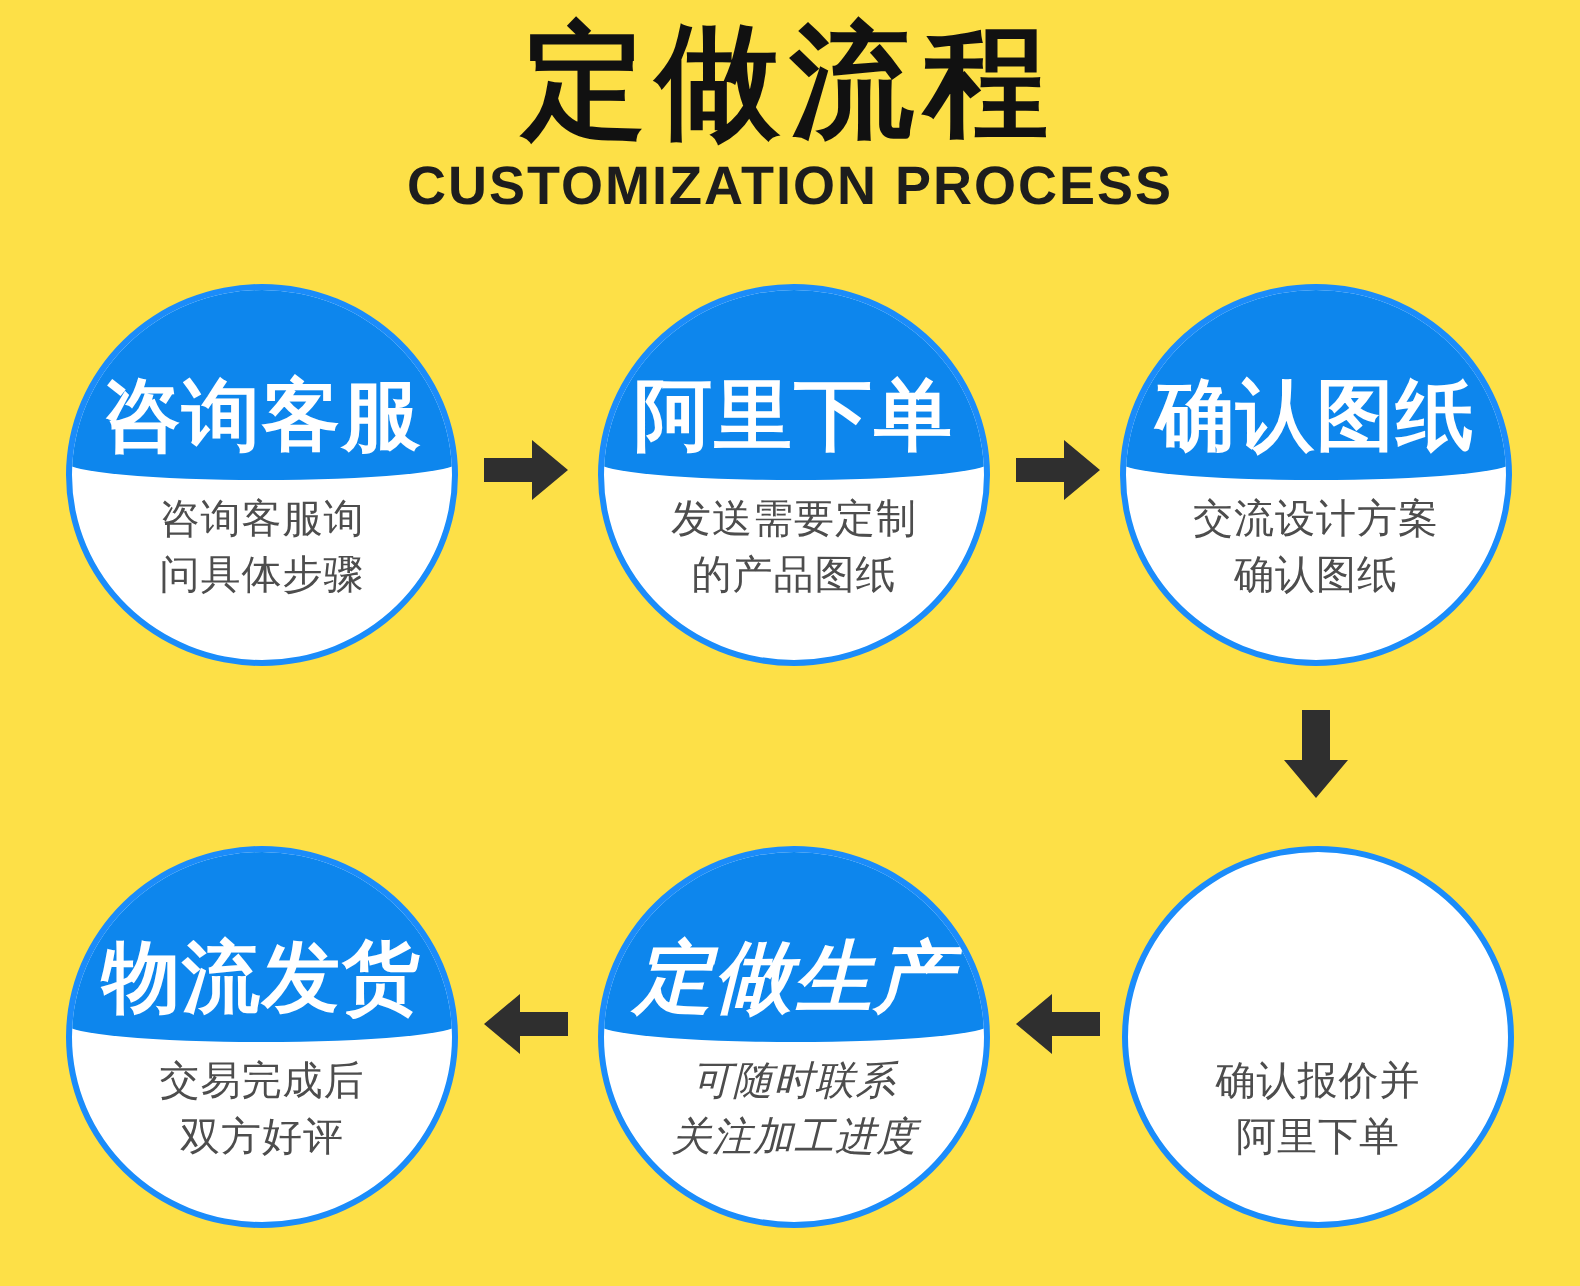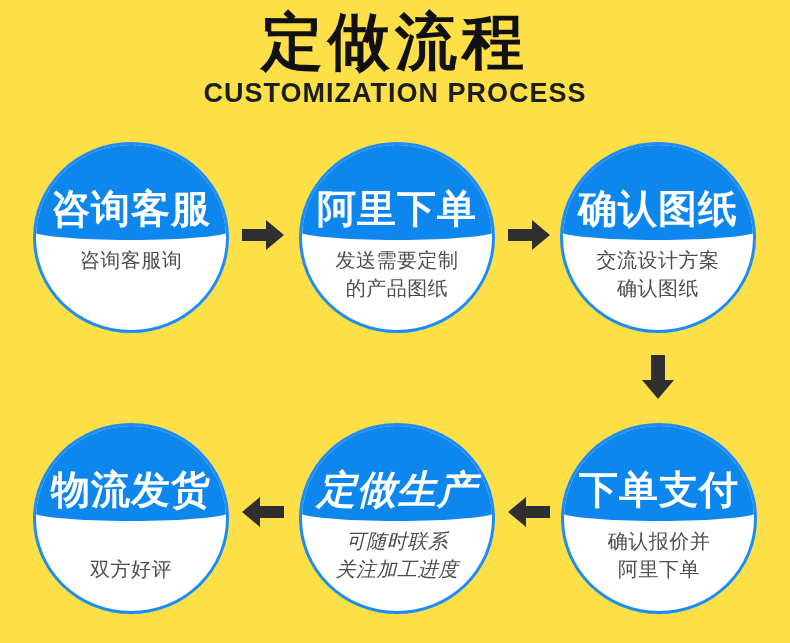--- a/index.html
+++ b/index.html
@@ -102,20 +102,21 @@
     <h1 class="main-title">定做流程</h1>
     <div class="sub-title">CUSTOMIZATION PROCESS</div>
   </div>
 
   <div class="circle pos-c0">
     <div class="circle-top">
       <div class="circle-title">咨询客服</div>
     </div>
     <div class="circle-desc">
       <span>咨询客服询</span><br>
+      <span>问具体步骤</span>
     </div>
   </div>
 
   <div class="arrow pos-a0">
     <svg width="42" height="30" viewBox="0 0 42 30">
         <polygon points="0,9 24,9 24,0 42,15 24,30 24,21 0,21"></polygon>
       </svg>
   </div>
 
   <div class="circle pos-c1">
@@ -144,23 +145,20 @@
     </div>
   </div>
 
   <div class="arrow pos-a2">
     <svg width="32" height="44" viewBox="0 0 32 44">
         <polygon points="9,0 23,0 23,25 32,25 16,44 0,25 9,25"></polygon>
       </svg>
   </div>
 
   <div class="circle pos-c3">
-    <div class="circle-top">
-      <div class="circle-title">下单支付</div>
-    </div>
     <div class="circle-desc">
       <span>确认报价并</span><br>
       <span>阿里下单</span>
     </div>
   </div>
 
   <div class="arrow pos-a3">
     <svg width="42" height="30" viewBox="0 0 42 30">
         <polygon points="42,9 18,9 18,0 0,15 18,30 18,21 42,21"></polygon>
       </svg>
@@ -180,18 +178,18 @@
     <svg width="42" height="30" viewBox="0 0 42 30">
         <polygon points="42,9 18,9 18,0 0,15 18,30 18,21 42,21"></polygon>
       </svg>
   </div>
 
   <div class="circle pos-c5">
     <div class="circle-top">
       <div class="circle-title">物流发货</div>
     </div>
     <div class="circle-desc">
-      <br>
+      <span>交易完成后</span><br>
       <span>双方好评</span>
     </div>
   </div>
 
 </div>
 
 </body></html>

